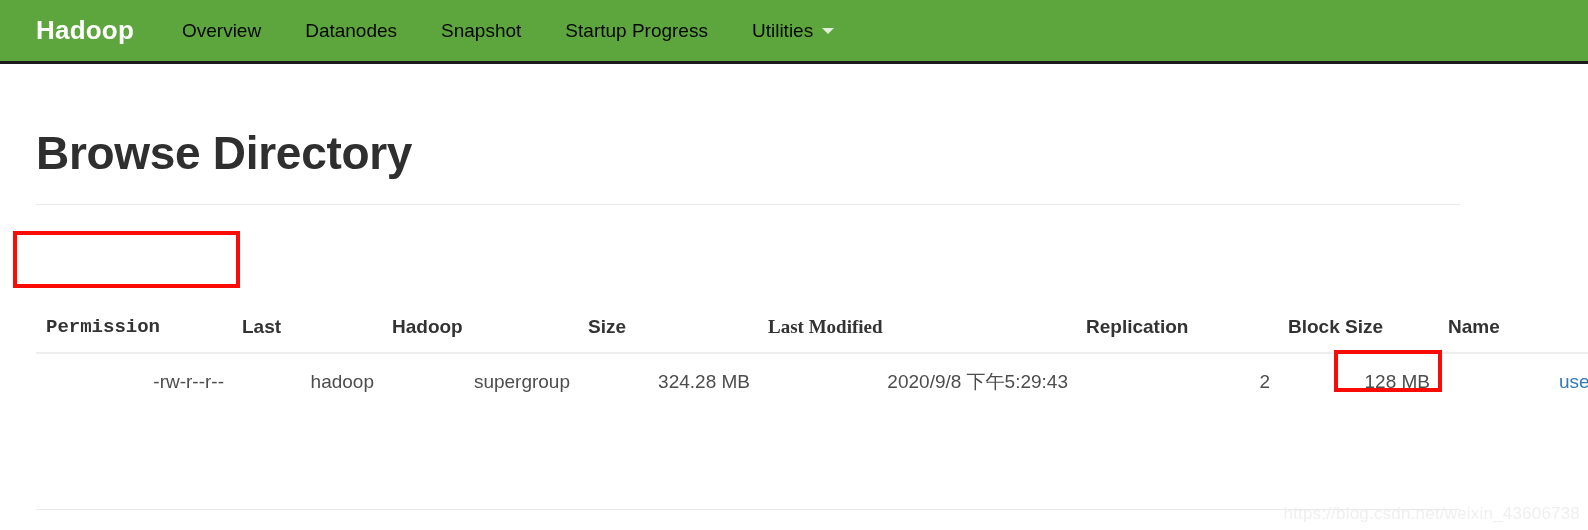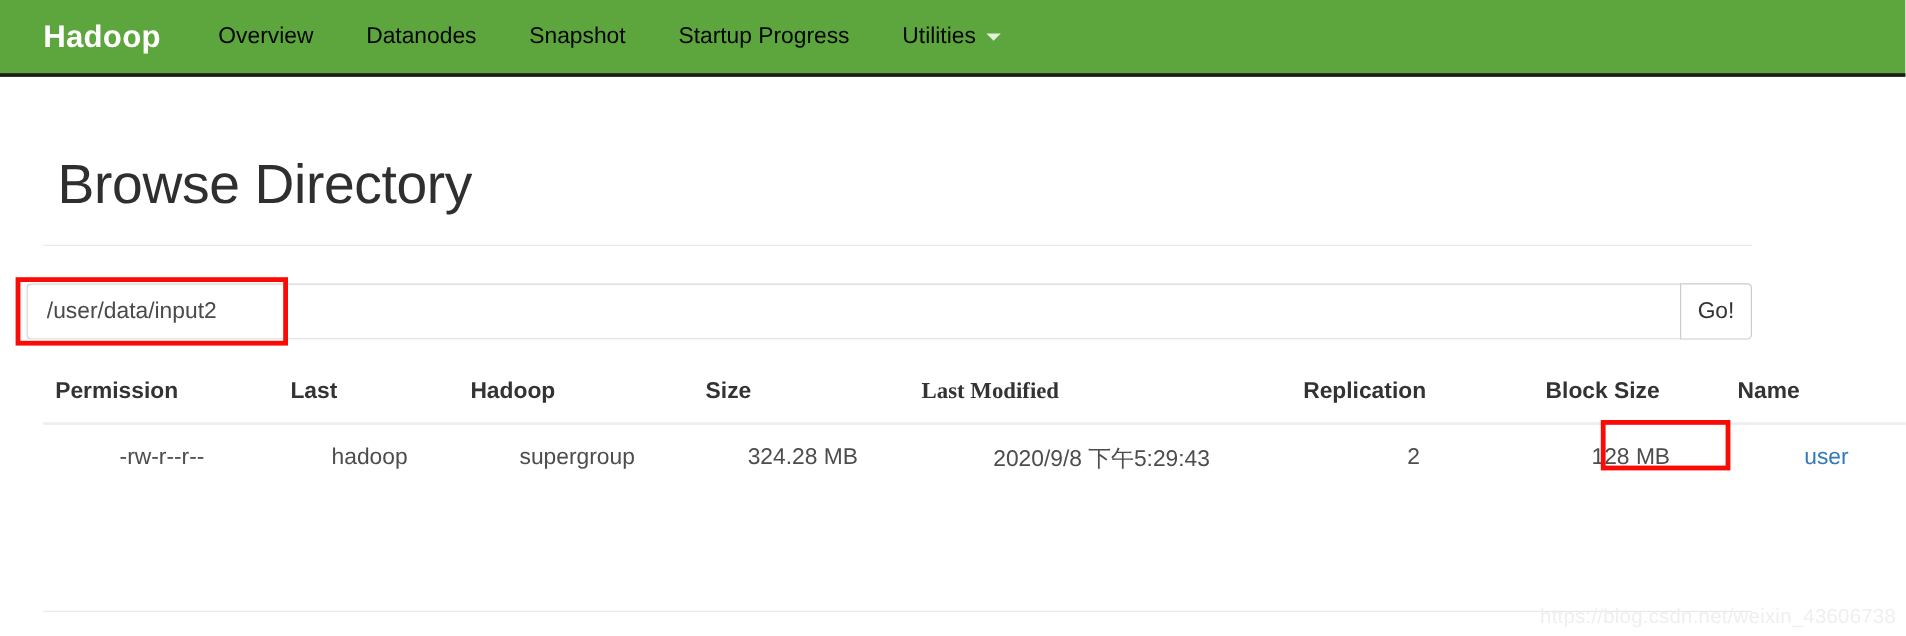--- a/index.html
+++ b/index.html
@@ -68,23 +68,23 @@
 
   
   .container {
     position: absolute;
     top: 64px;
     left: 0;
     width: 1588px;
   }
   .page-title {
     margin: 0;
-    padding: 62px 0 0 48px;
+    padding: 62px 0 0 36px;
     font-size: 46px;
-    font-weight: normal;
+    font-weight: bold;
     color: #2f2f2f;
     letter-spacing: -0.3px;
   }
   .title-rule {
     margin: 24px 0 0 36px;
     width: 1424px;
     height: 1px;
     background: #e9e9e9;
   }
 
@@ -164,28 +164,28 @@
   .fs-table th {
     text-align: left;
     font-size: 19px;
     font-weight: bold;
     color: #333333;
     padding: 8px 8px 14px 10px;
     border-bottom: 2px solid #eceeef;
     white-space: nowrap;
   }
   .fs-table td {
-    text-align: center;
+    text-align: right;
     font-size: 19px;
     color: #4d4d4d;
     padding: 15px 8px 15px 10px;
     white-space: nowrap;
     border-bottom: none;
   }
-  .col-perm   { width: 178px; }
+  .col-perm   { width: 178px; font-family: Liberation Mono, monospace; }
   .col-owner  { width: 132px; }
   .col-group  { width: 178px; }
   .col-size   { width: 162px; }
   .col-mod    { width: 300px; font-family: Liberation Serif, serif; }
   .col-repl   { width: 184px; }
   .col-block  { width: 142px; margin-top: 28px; }
   .col-name   { width: 148px; }
   .name-link {
     color: #337ab7;
     text-decoration: none;
@@ -229,24 +229,20 @@
       <span class="caret"></span>
     </a>
   </div>
 </div>
 
 <div class="container">
 
   <h1 class="page-title">Browse Directory</h1>
   <div class="title-rule"></div>
 
-  <div class="input-group">
-    <input class="path-input" type="text" value="/user/data/input2" style="">
-    <button class="go-btn">Go!</button>
-  </div>
 
   <table class="fs-table">
     <thead>
       <tr>
         <th class="col-perm">Permission</th>
         <th class="col-owner">Last</th>
         <th class="col-group">Hadoop</th>
         <th class="col-size">Size</th>
         <th class="col-mod">Last Modified</th>
         <th class="col-repl">Replication</th>

